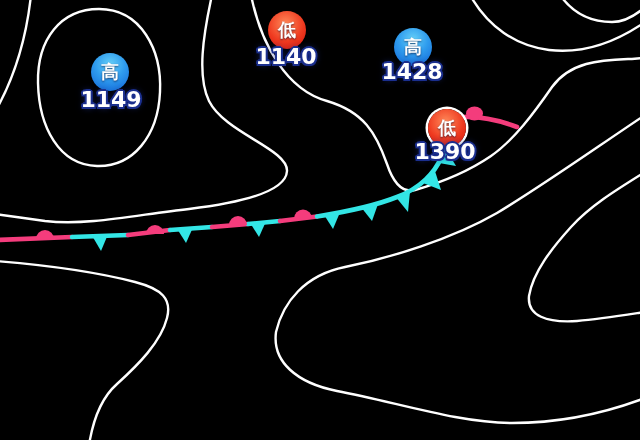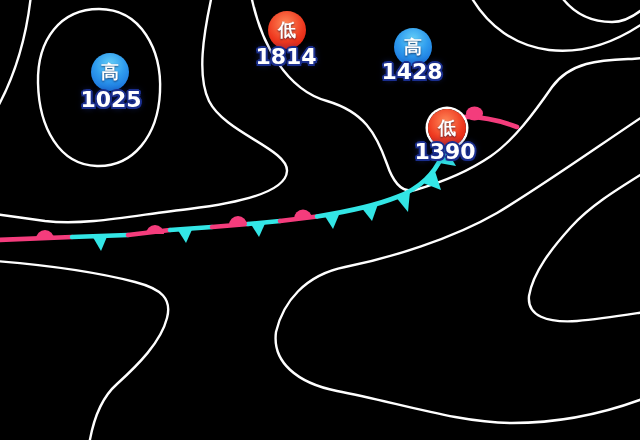--- a/index.html
+++ b/index.html
@@ -78,26 +78,26 @@
       <path class="sym cold" d="M 362.5 209 L 377.5 205.5 L 372 221 Z"></path>
       <path class="sym cold" d="M 397 198.5 L 410 191.5 L 408 212 Z"></path>
       <path class="sym cold" d="M 423 183 L 434 168 L 441 190 Z"></path>
       <path class="sym cold" d="M 439 163 L 446 149 L 456 166 Z"></path>
     </g>
   </svg>
 
   <div class="sys high" id="m1025-c">
     <span>高</span>
   </div>
-  <div class="plabel" id="m1025-l">1025</div>
+  <div class="plabel" id="m1025-l">1149</div>
 
   <div class="sys low" id="m1006-c">
     <span>低</span>
   </div>
-  <div class="plabel" id="m1006-l">1814</div>
+  <div class="plabel" id="m1006-l">1140</div>
 
   <div class="sys high" id="m1012-c">
     <span>高</span>
   </div>
   <div class="plabel" id="m1012-l">1428</div>
 
   <div class="sys low ring" id="m1003-c">
     <span>低</span>
   </div>
   <div class="plabel" id="m1003-l">1390</div>

